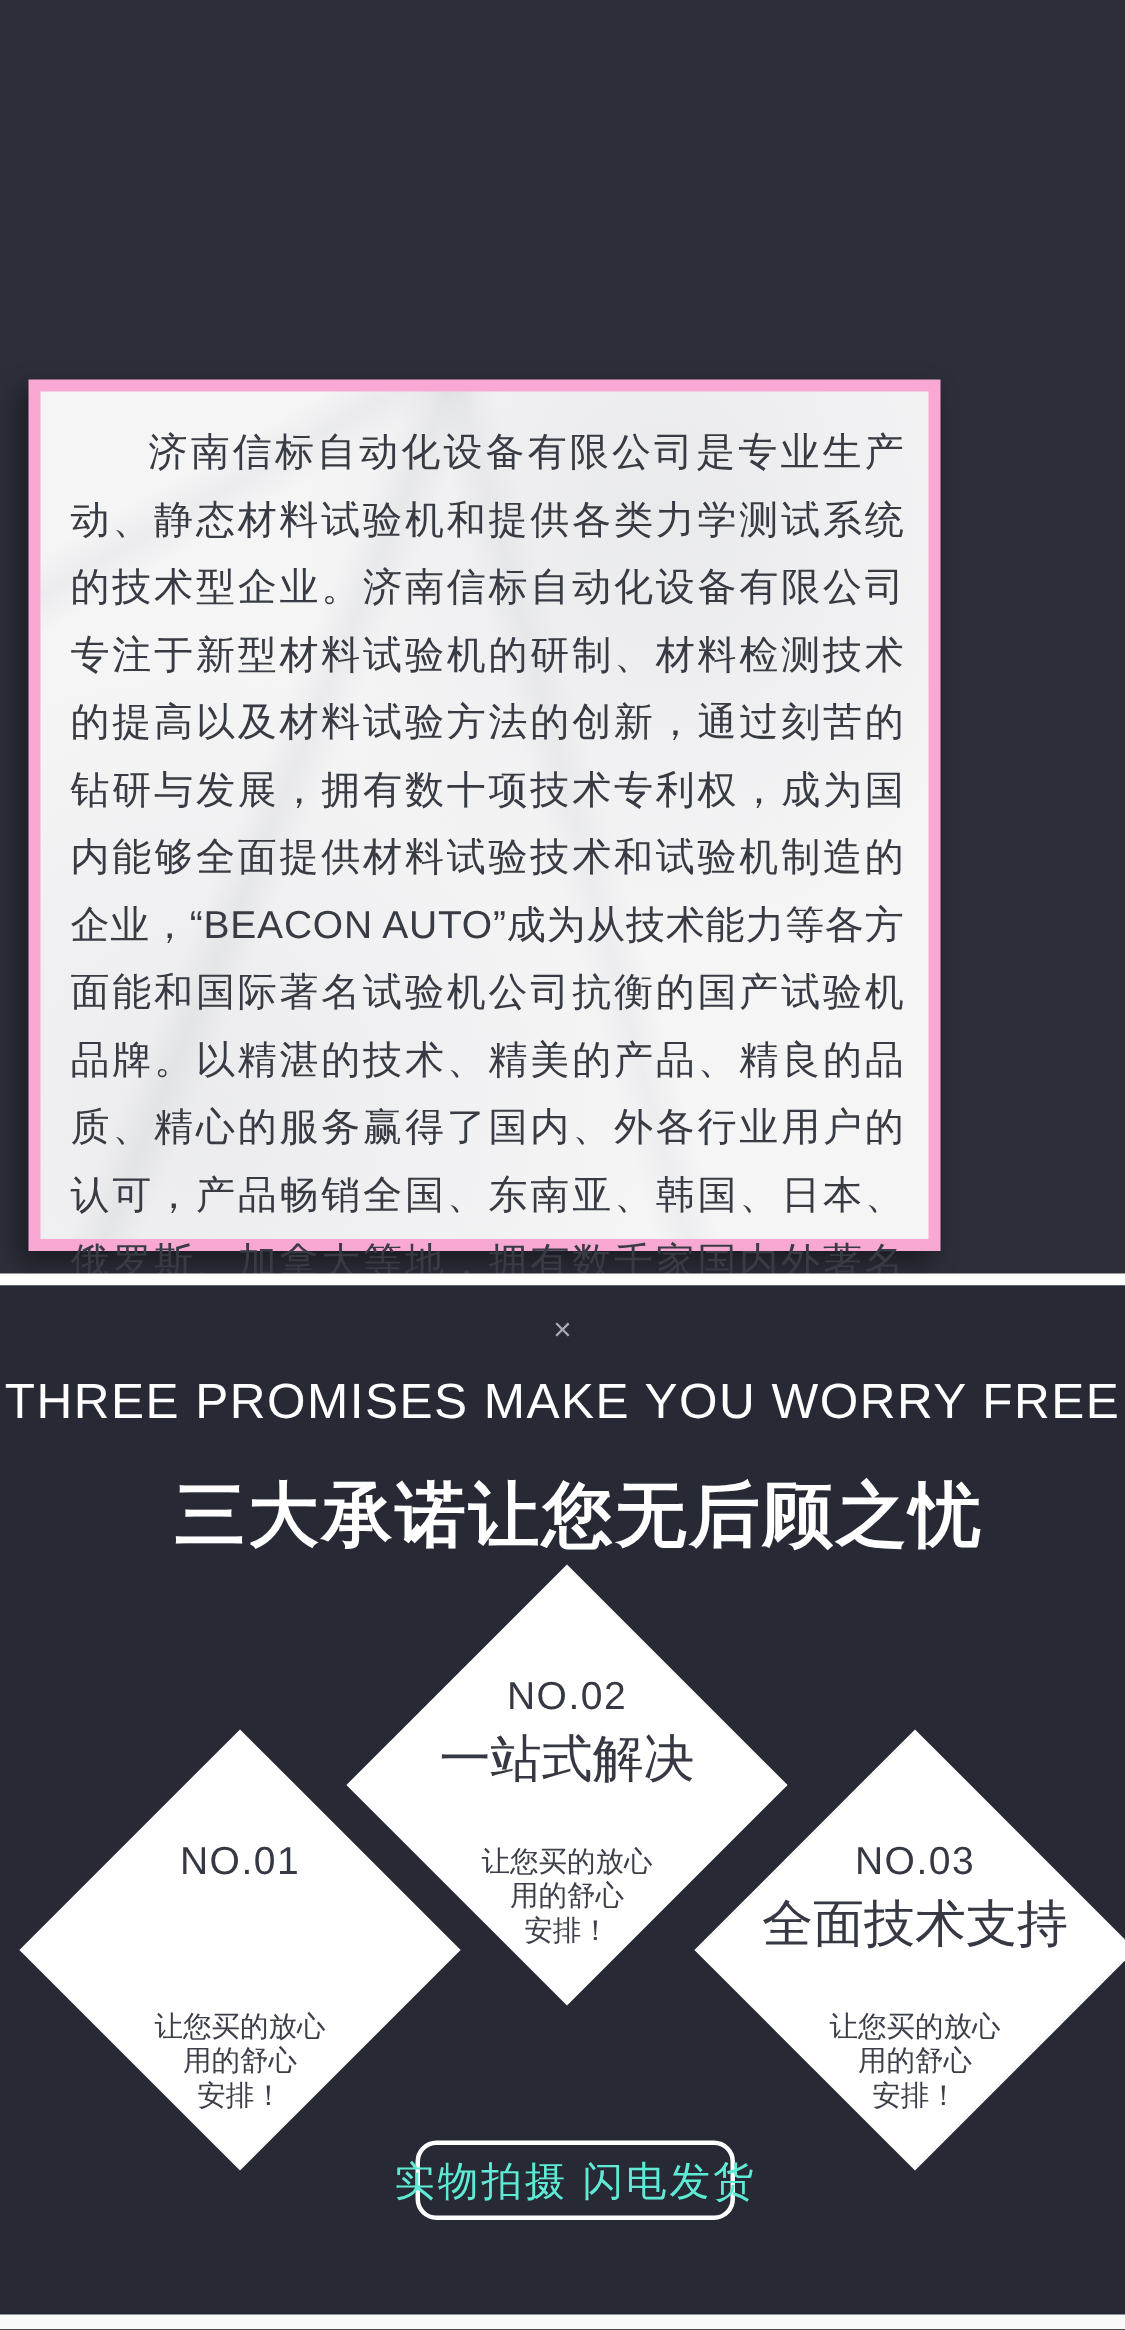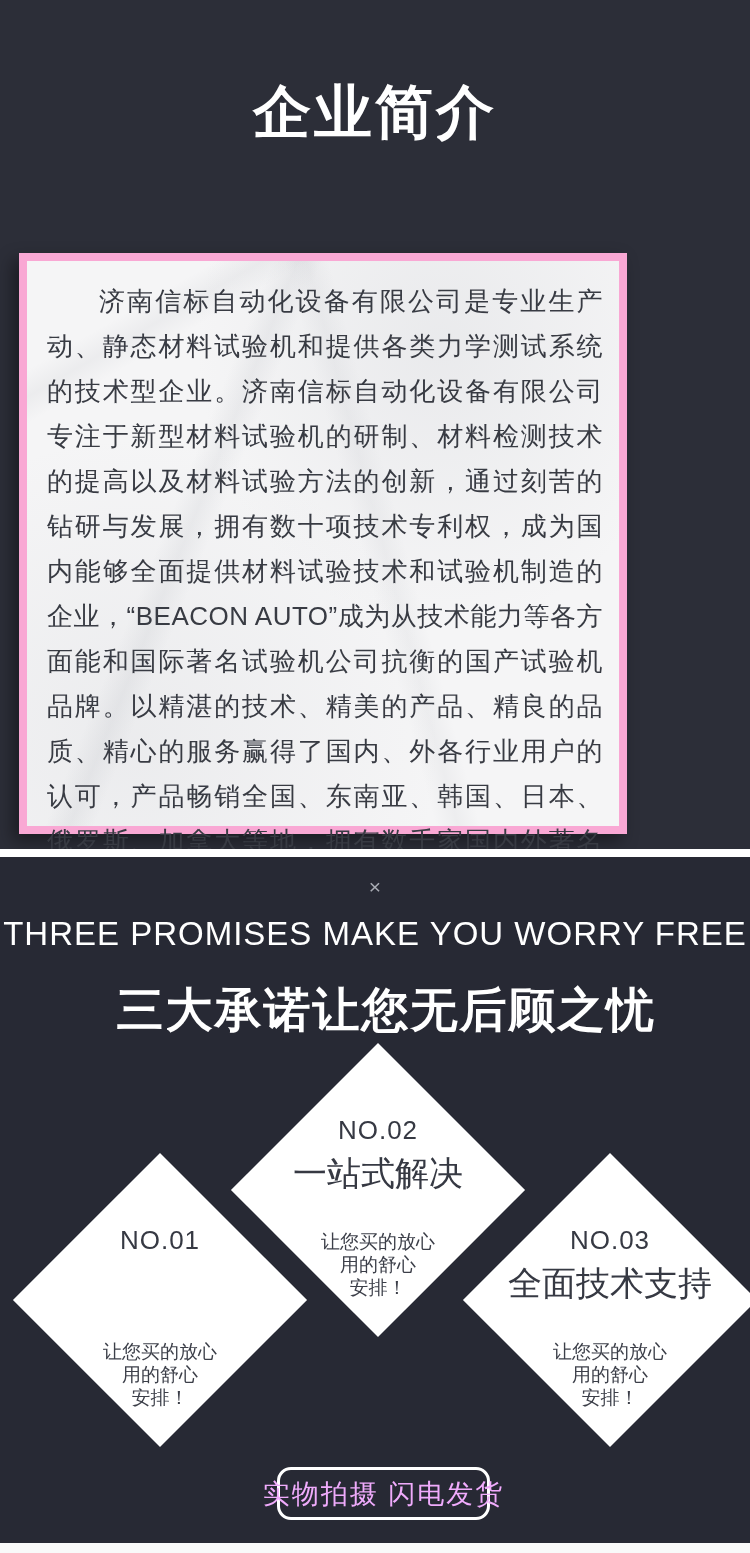--- a/index.html
+++ b/index.html
@@ -78,31 +78,30 @@
     font-size:34px;line-height:42px;color:#363943;white-space:nowrap;
   }
   .d-small{
     position:absolute;top:136px;left:0;width:100%;text-align:center;
     font-size:19px;line-height:23px;color:#3c3f49;margin-top:24px;
   }
   .badge{
     position:absolute;left:277px;top:570px;width:213px;height:53px;box-sizing:border-box;
     border:3px solid #ffffff;border-radius:14px;
     display:flex;align-items:center;justify-content:center;
-    font-size:27px;color:#f0abfc;letter-spacing:2px;white-space:nowrap;margin-top:40px;
+    font-size:27px;color:#5eead4;letter-spacing:2px;white-space:nowrap;
   }
   .footer-strip{position:absolute;top:1543px;left:0;width:750px;height:10px;background:#f9f9f9;}
 </style>
 </head>
 <body>
 
 <div class="page">
 
   <section class="hero">
-    <h1 class="page-title">企业简介</h1>
     <div class="card">
       <div class="card-inner">
         <p>济南信标自动化设备有限公司是专业生产动、静态材料试验机和提供各类力学测试系统的技术型企业。济南信标自动化设备有限公司专注于新型材料试验机的研制、材料检测技术的提高以及材料试验方法的创新，通过刻苦的钻研与发展，拥有数十项技术专利权，成为国内能够全面提供材料试验技术和试验机制造的企业，“BEACON AUTO”成为从技术能力等各方面能和国际著名试验机公司抗衡的国产试验机品牌。以精湛的技术、精美的产品、精良的品质、精心的服务赢得了国内、外各行业用户的认可，产品畅销全国、东南亚、韩国、日本、俄罗斯、加拿大等地，拥有数千家国内外著名科研院所及企业用户。</p>
       </div>
     </div>
   </section>
 
   <div class="divider"></div>
 
   <section class="promises">

